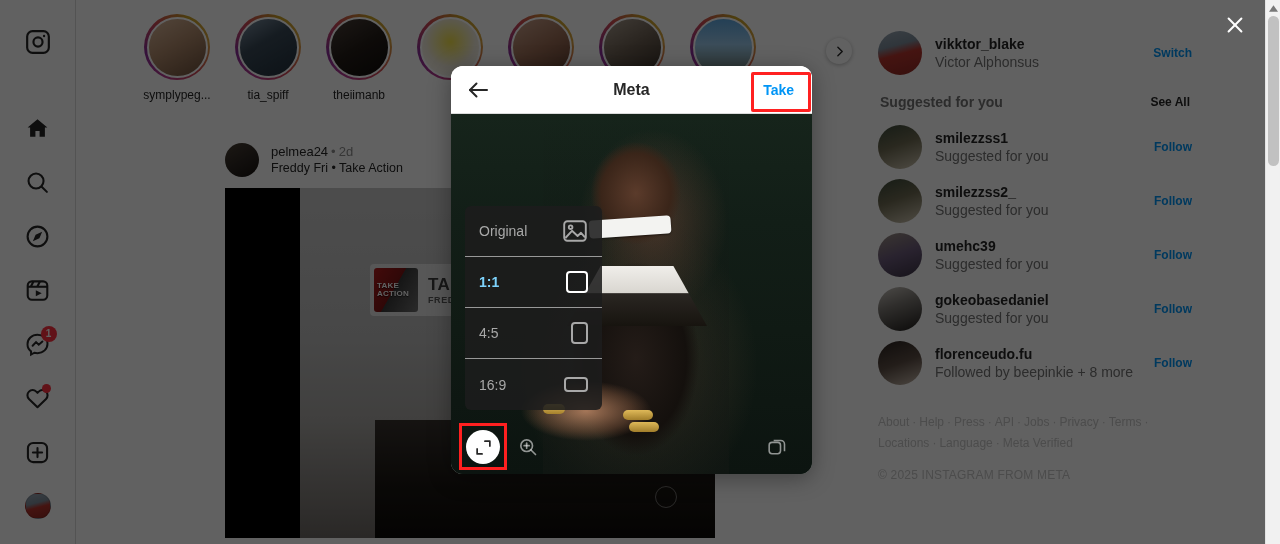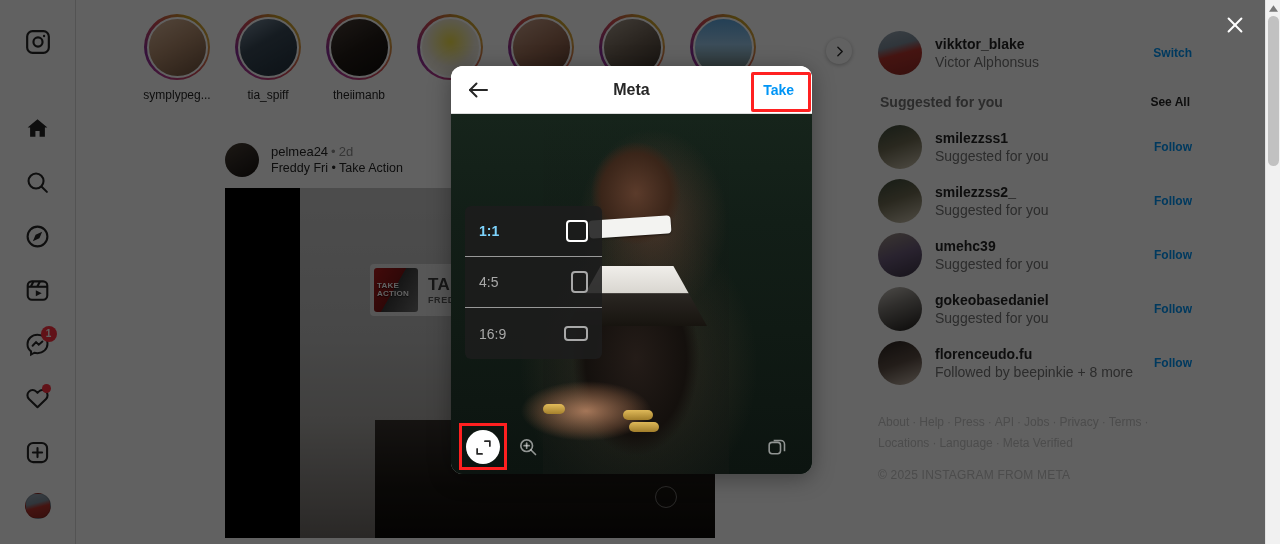--- a/index.html
+++ b/index.html
@@ -510,20 +510,28 @@
         <div class="crop-subject"></div>
         <div class="crop-collar"></div>
         <div class="crop-glasses"></div>
         <div class="crop-hand"></div>
         <div class="crop-bangle" style="left:172px;top:296px;"></div>
         <div class="crop-bangle" style="left:178px;top:308px;"></div>
         <div class="crop-bangle" style="left:92px;top:290px;width:22px;"></div>
       </div>
 
       <div class="ratio-menu">
+        <div class="ratio-item">
+          <span class="ratio-label">Original</span>
+          <svg class="ratio-img-icon" viewBox="0 0 24 22" fill="none" stroke="#a8a8a8" stroke-width="1.9" stroke-linejoin="round">
+            <rect x="1.2" y="1.2" width="21.6" height="19.6" rx="3.2"></rect>
+            <circle cx="7.6" cy="7.2" r="1.8"></circle>
+            <polyline points="2.4,18 9,10.8 14.6,16 18,12.8 22,17.4"></polyline>
+          </svg>
+        </div>
         <div class="ratio-item active">
           <span class="ratio-label">1:1</span>
           <span class="ratio-shape shape-1x1"></span>
         </div>
         <div class="ratio-item">
           <span class="ratio-label">4:5</span>
           <span class="ratio-shape shape-4x5"></span>
         </div>
         <div class="ratio-item">
           <span class="ratio-label">16:9</span>

